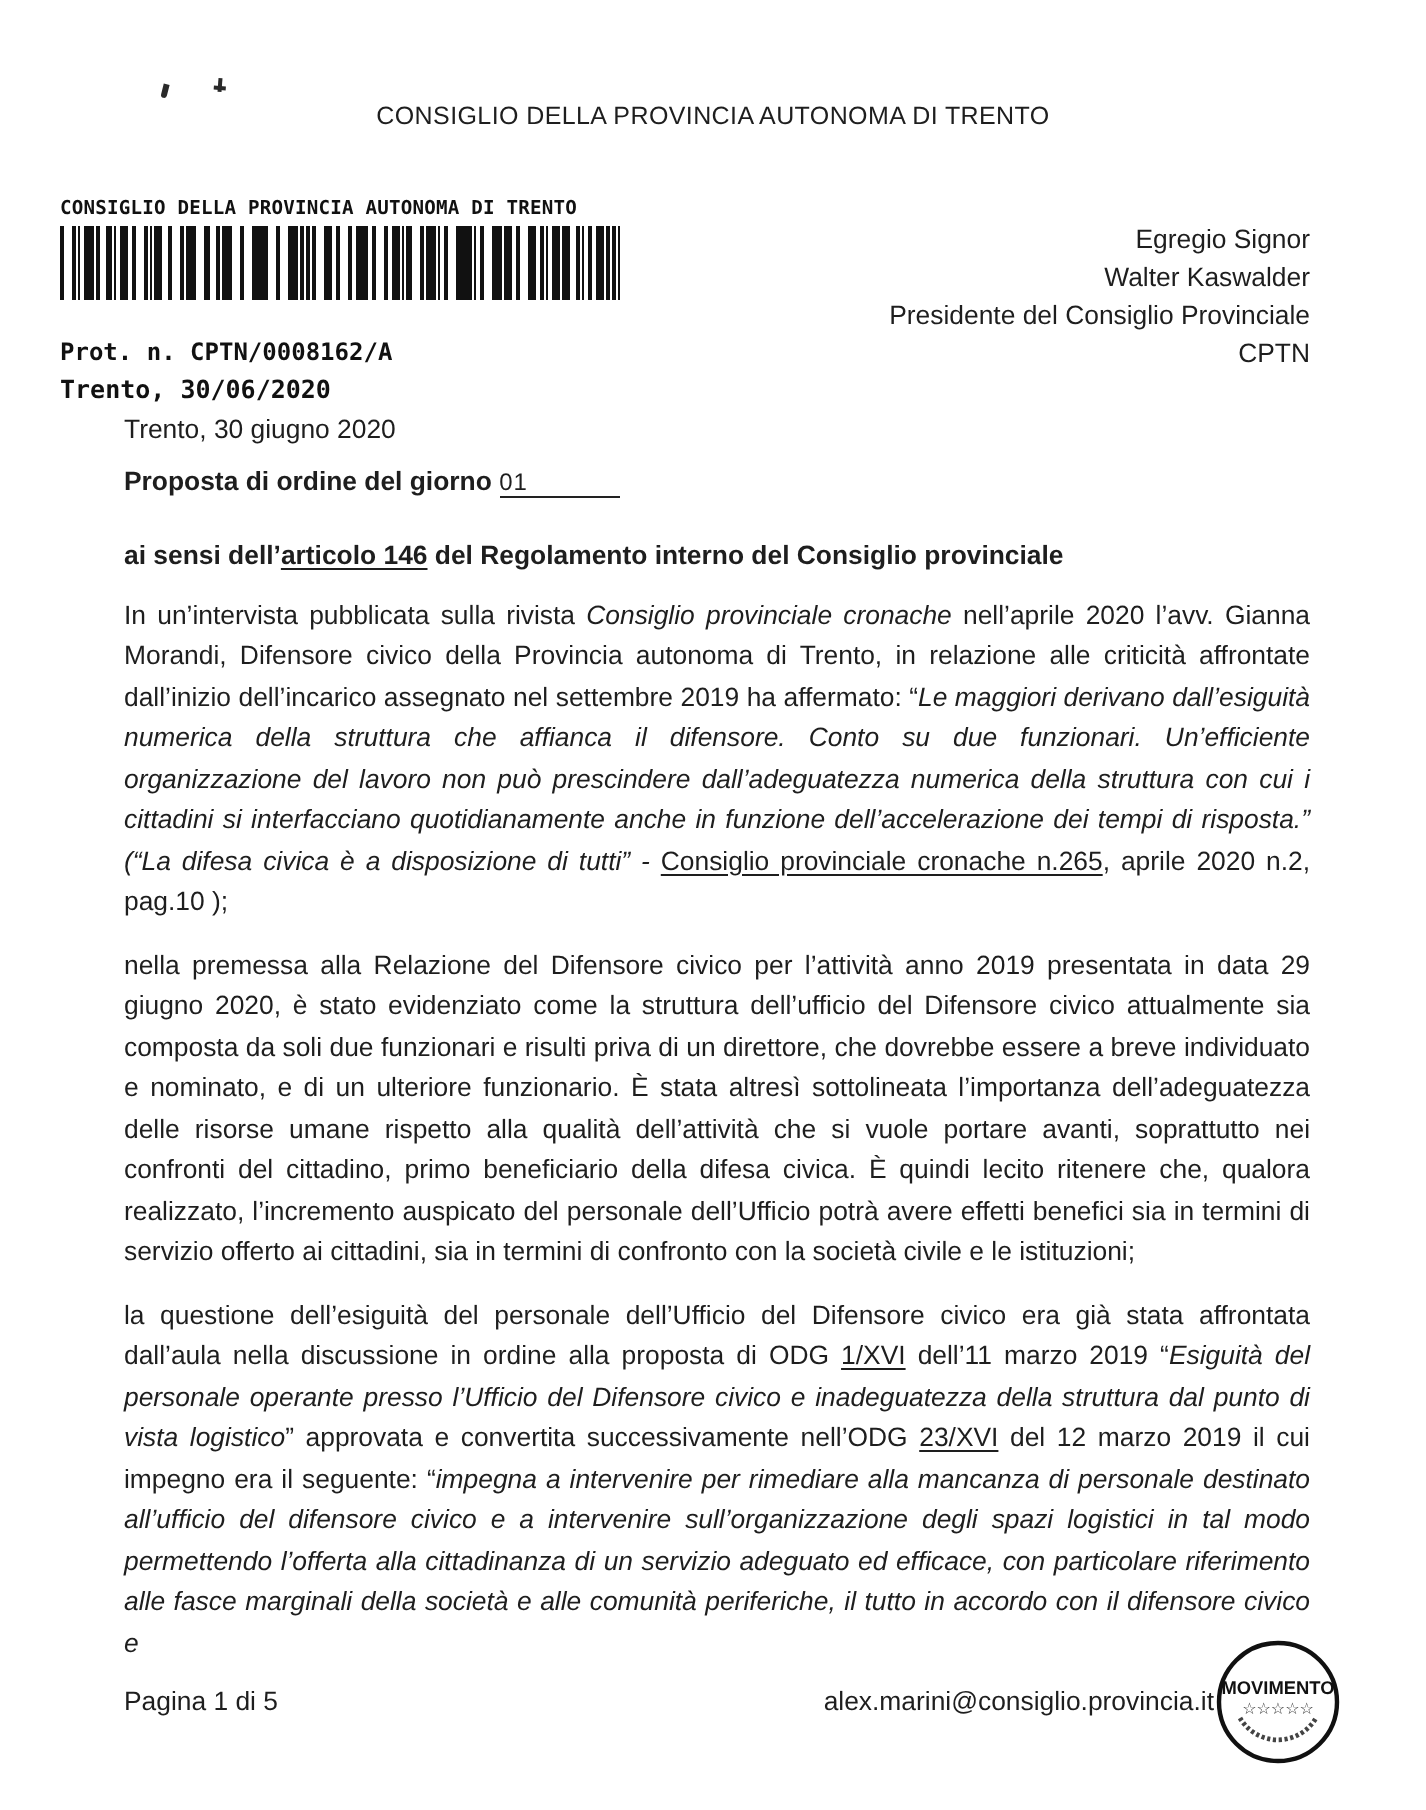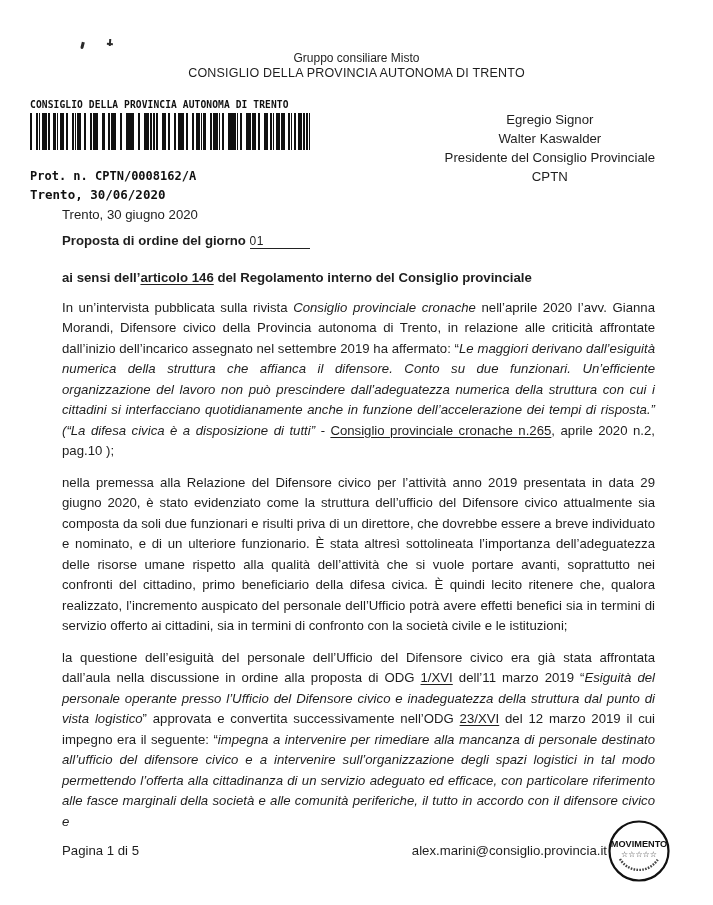--- a/index.html
+++ b/index.html
@@ -45,21 +45,21 @@
     font-family:"DejaVu Sans Mono", monospace;
     font-weight:bold; font-size:12px; color:#111; white-space:nowrap;
   }
   .protocol-stamp {
     margin-top:4px; text-align:left;
     font-family:"DejaVu Sans Mono", monospace;
     font-weight:bold; font-size:12.5px; color:#111; white-space:nowrap;
   }
 
   
-  .recipient { position:absolute; top:110px; right:58px; text-align:center; font-size:13.2px; line-height:19px; }
+  .recipient { position:absolute; top:110px; right:58px; text-align:right; font-size:13.2px; line-height:19px; }
 
   
   .content { position:absolute; left:62px; top:205px; width:593px; font-size:13.2px; line-height:20.5px; }
   .date-line { margin-bottom:5px; }
   .subject1 { font-weight:bold; margin-bottom:17px; }
   .subject1 .fill-line { display:inline-block; border-bottom:1.4px solid #222; padding-right:46px; line-height:14px; }
   .subject1 .num { font-weight:normal; font-size:12px; letter-spacing:0.5px;margin-top:32px; }
   .subject2 { font-weight:bold; margin-bottom:9px; }
   .para { text-align:justify; margin:0 0 11px 0; }
   .seg-i { font-style:italic; }
@@ -72,21 +72,20 @@
 </style>
 </head>
 <body>
 
 <div class="page">
 
   <span class="pen-mark m1"></span>
   <span class="pen-mark m2"></span>
 
   <div class="header">
-    <div class="h1">Gruppo consiliare Misto</div>
     <div class="h2">CONSIGLIO DELLA PROVINCIA AUTONOMA DI TRENTO</div>
   </div>
 
   <div class="protocol">
     <div class="protocol-label">CONSIGLIO DELLA PROVINCIA AUTONOMA DI TRENTO</div>
     <div class="barcode"></div>
     <div class="protocol-number">Prot. n. CPTN/0008162/A</div>
     <div class="protocol-stamp">Trento, 30/06/2020</div>
   </div>
 

